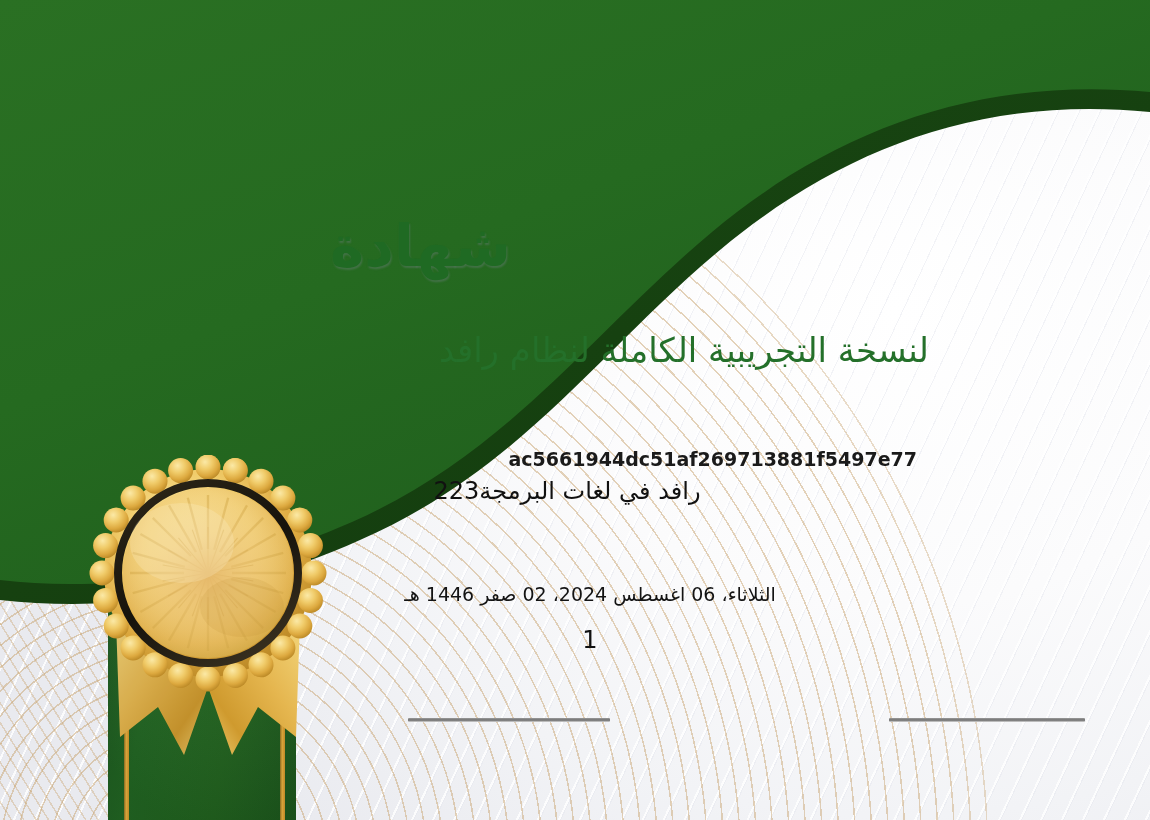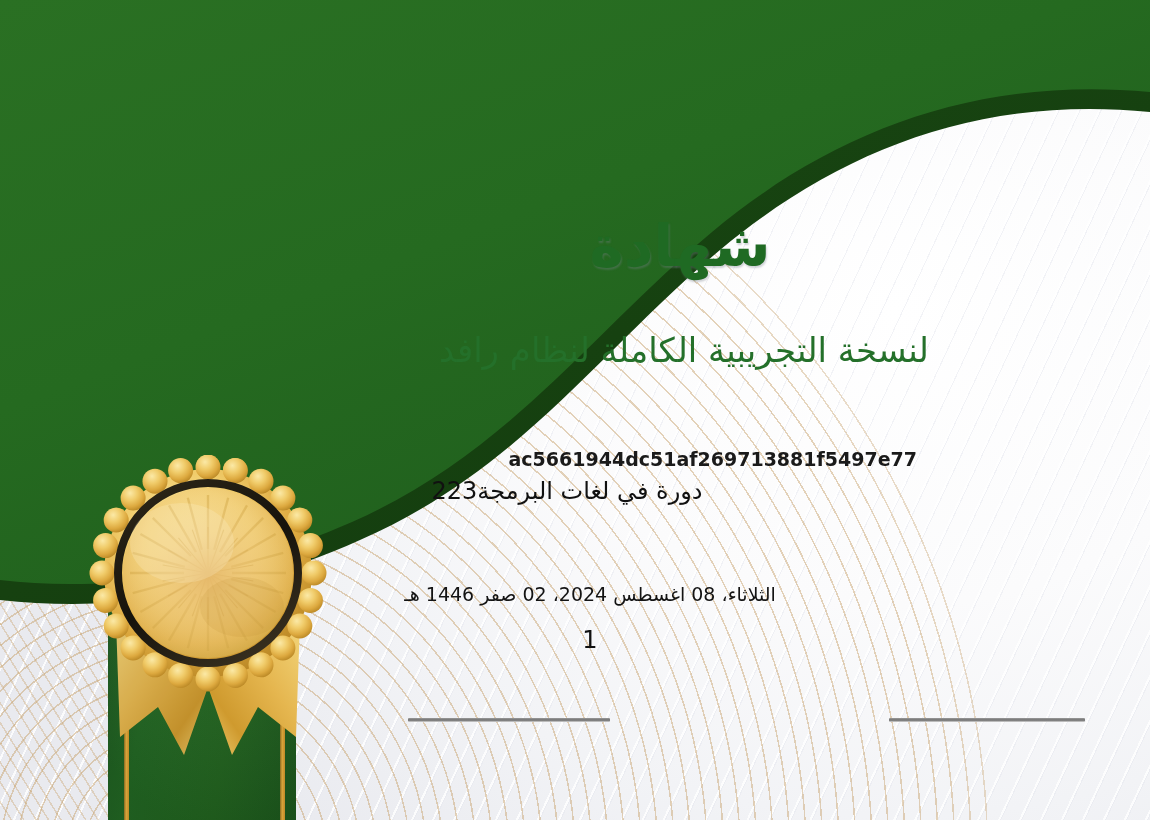--- a/index.html
+++ b/index.html
@@ -107,21 +107,21 @@
   
   .medal { position: absolute; left: 58px; top: 455px; width: 300px; height: 310px; }
   .medal svg { display: block; }
 
   
   .cert-title {
     position: absolute;
     top: 212px;
     right: 120px;
     width: 700px;
-    text-align: center;
+    text-align: left;
     font-size: 58px;
     font-weight: bold;
     color: #1f6a23;
     direction: rtl;
     letter-spacing: 0px;
     text-shadow: 1px 2px 2px rgba(120,130,140,0.35);
   }
   .cert-subtitle {
     position: absolute;
     top: 330px;
@@ -368,22 +368,22 @@
       </g>
     </svg>
   </div>
 
   <div class="cert-title">شهادة</div>
 
   <div class="cert-subtitle">لنسخة التجريبية الكاملة لنظام رافد</div>
 
   <div class="cert-code">ac5661944dc51af269713881f5497e77</div>
 
-  <div class="cert-course">دورة في لغات البرمجة223</div>
-
-  <div class="cert-date">الثلاثاء، 08 اغسطس 2024، 02 صفر 1446 هـ</div>
+  <div class="cert-course">رافد في لغات البرمجة223</div>
+
+  <div class="cert-date">الثلاثاء، 06 اغسطس 2024، 02 صفر 1446 هـ</div>
 
   <div class="cert-number">1</div>
 
   <div class="sig-line left"></div>
   <div class="sig-line right"></div>
 
 </div>
 
 </body></html>

